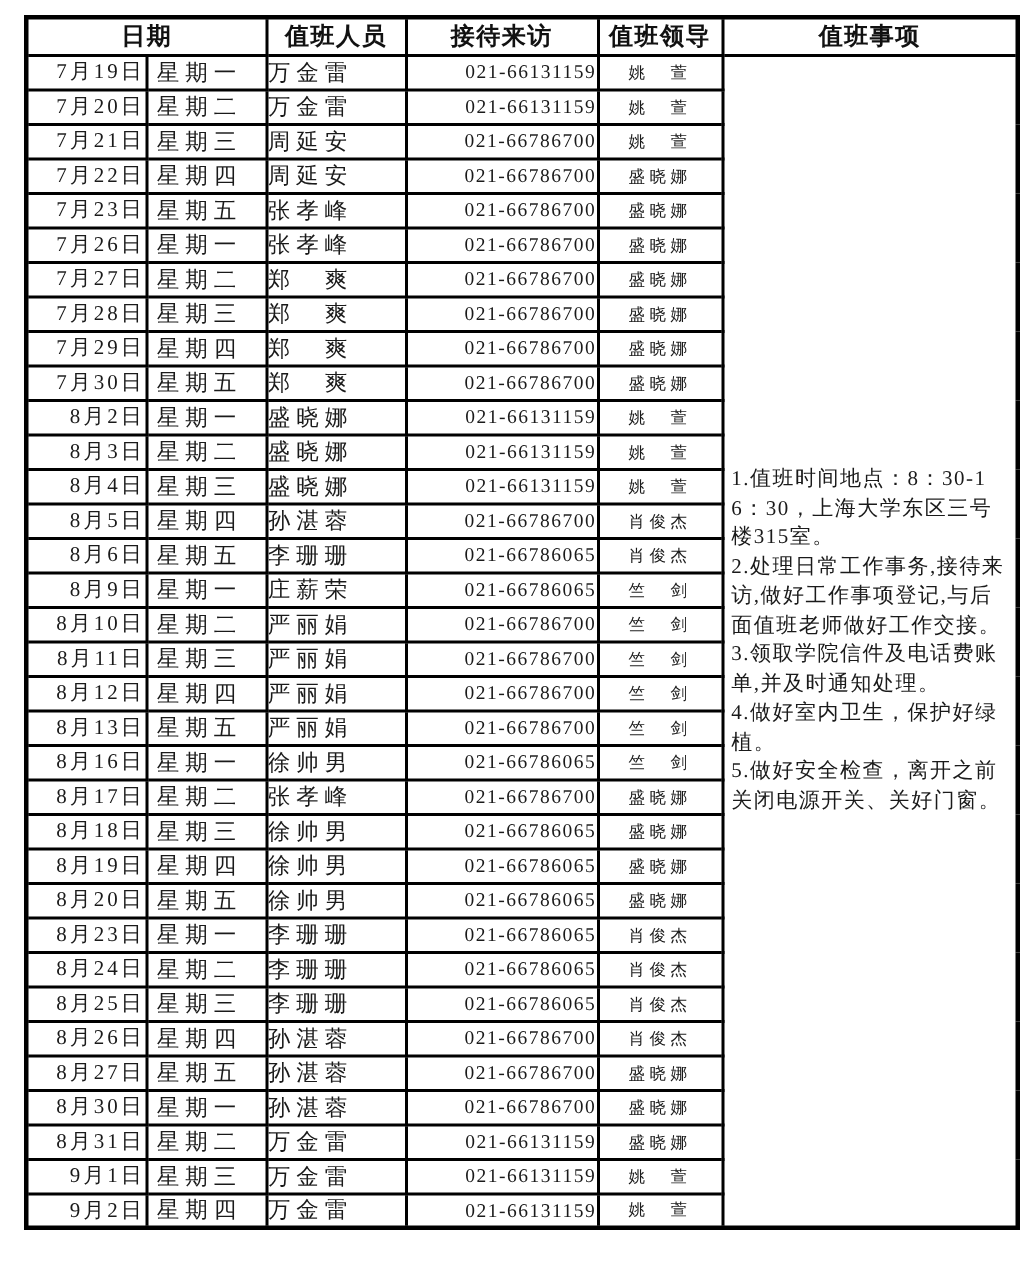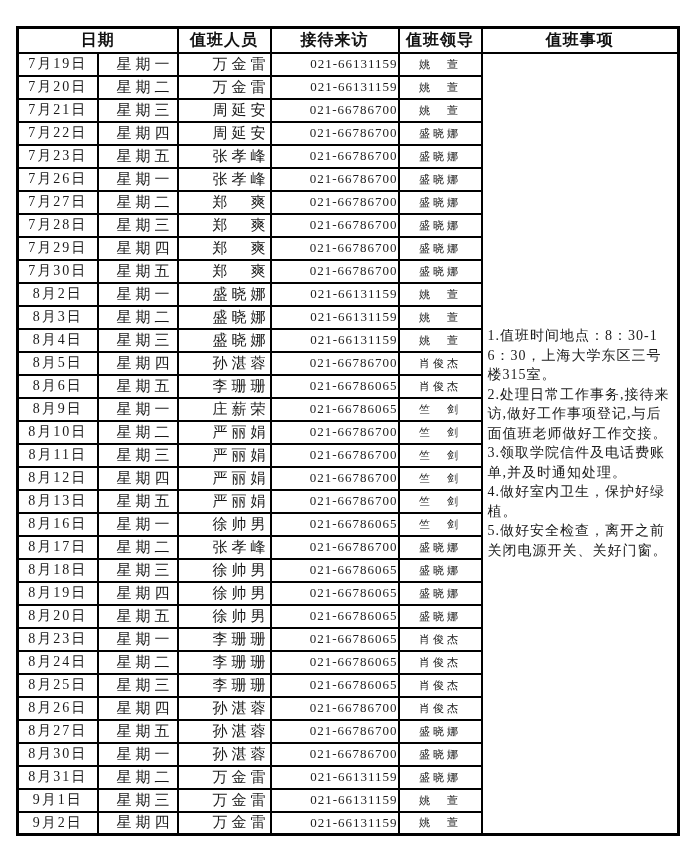--- a/index.html
+++ b/index.html
@@ -1,29 +1,29 @@
 <!DOCTYPE html>
 <html><head>
 <meta charset="utf-8">
 <style>
   html,body{margin:0;padding:0;background:#ffffff;}
   body{width:683px;height:850px;position:relative;overflow:hidden;
        font-family:"Liberation Serif","DejaVu Serif",serif;color:#1a1a1a;}
-  table.duty{position:absolute;left:16px;top:26px;width:661px;height:586px;
+  table.duty{position:absolute;left:16px;top:10px;width:661px;height:586px;
        border-collapse:collapse;table-layout:fixed;border:3px solid #000;background:#fff;}
   col.c1{width:80px}col.c2{width:80px}col.c3{width:93px}
   col.c4{width:128px}col.c5{width:83px}col.c6{width:197px}
   th,td{border:2px solid #000;padding:0;overflow:hidden;vertical-align:middle;}
   thead tr{height:25px;}
   tbody tr{height:23px;}
   th{font-size:16px;font-weight:bold;text-align:center;letter-spacing:1px;color:#111;}
   td{font-size:14px;}
-  td.c-date{text-align:center;letter-spacing:2px;}
-  td.c-weekday{text-align:left;padding-left:18px;letter-spacing:4px;font-size:15px;}
-  td.c-person{text-align:right;letter-spacing:4px;font-size:15px;}
+  td.c-date{text-align:right;letter-spacing:2px;}
+  td.c-weekday{text-align:left;padding-left:6px;letter-spacing:4px;font-size:15px;}
+  td.c-person{text-align:left;letter-spacing:4px;font-size:15px;}
   td.c-phone{text-align:right;padding-left:2px;font-size:13px;letter-spacing:1px;}
   td.c-leader{text-align:center;letter-spacing:3px;font-size:11px;}
   td.c-notes{text-align:left;vertical-align:middle;padding:0 5px;
        font-size:14px;line-height:19.5px;letter-spacing:1px;
        white-space:pre-line;word-break:break-all;margin-top:23px;}
 </style>
 </head>
 <body>
 
 <table class="duty">

